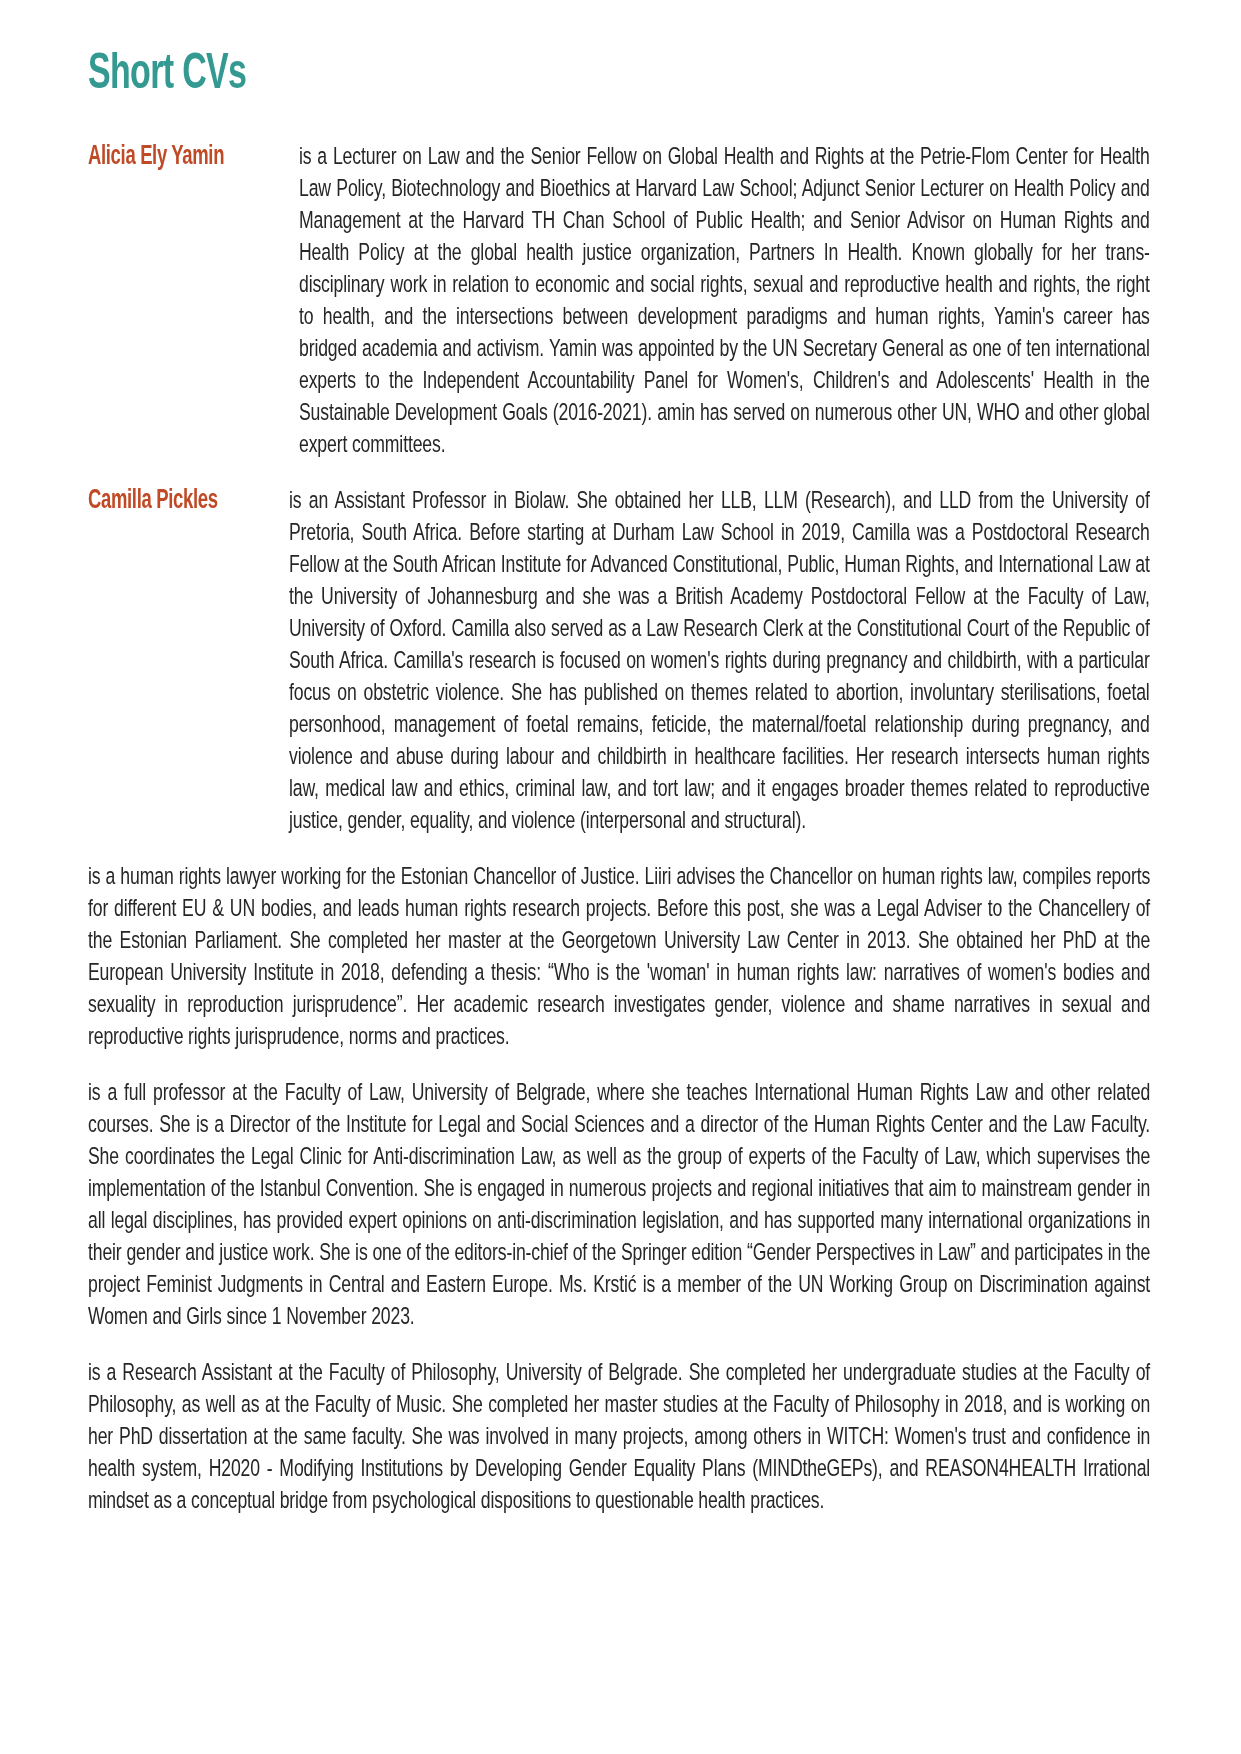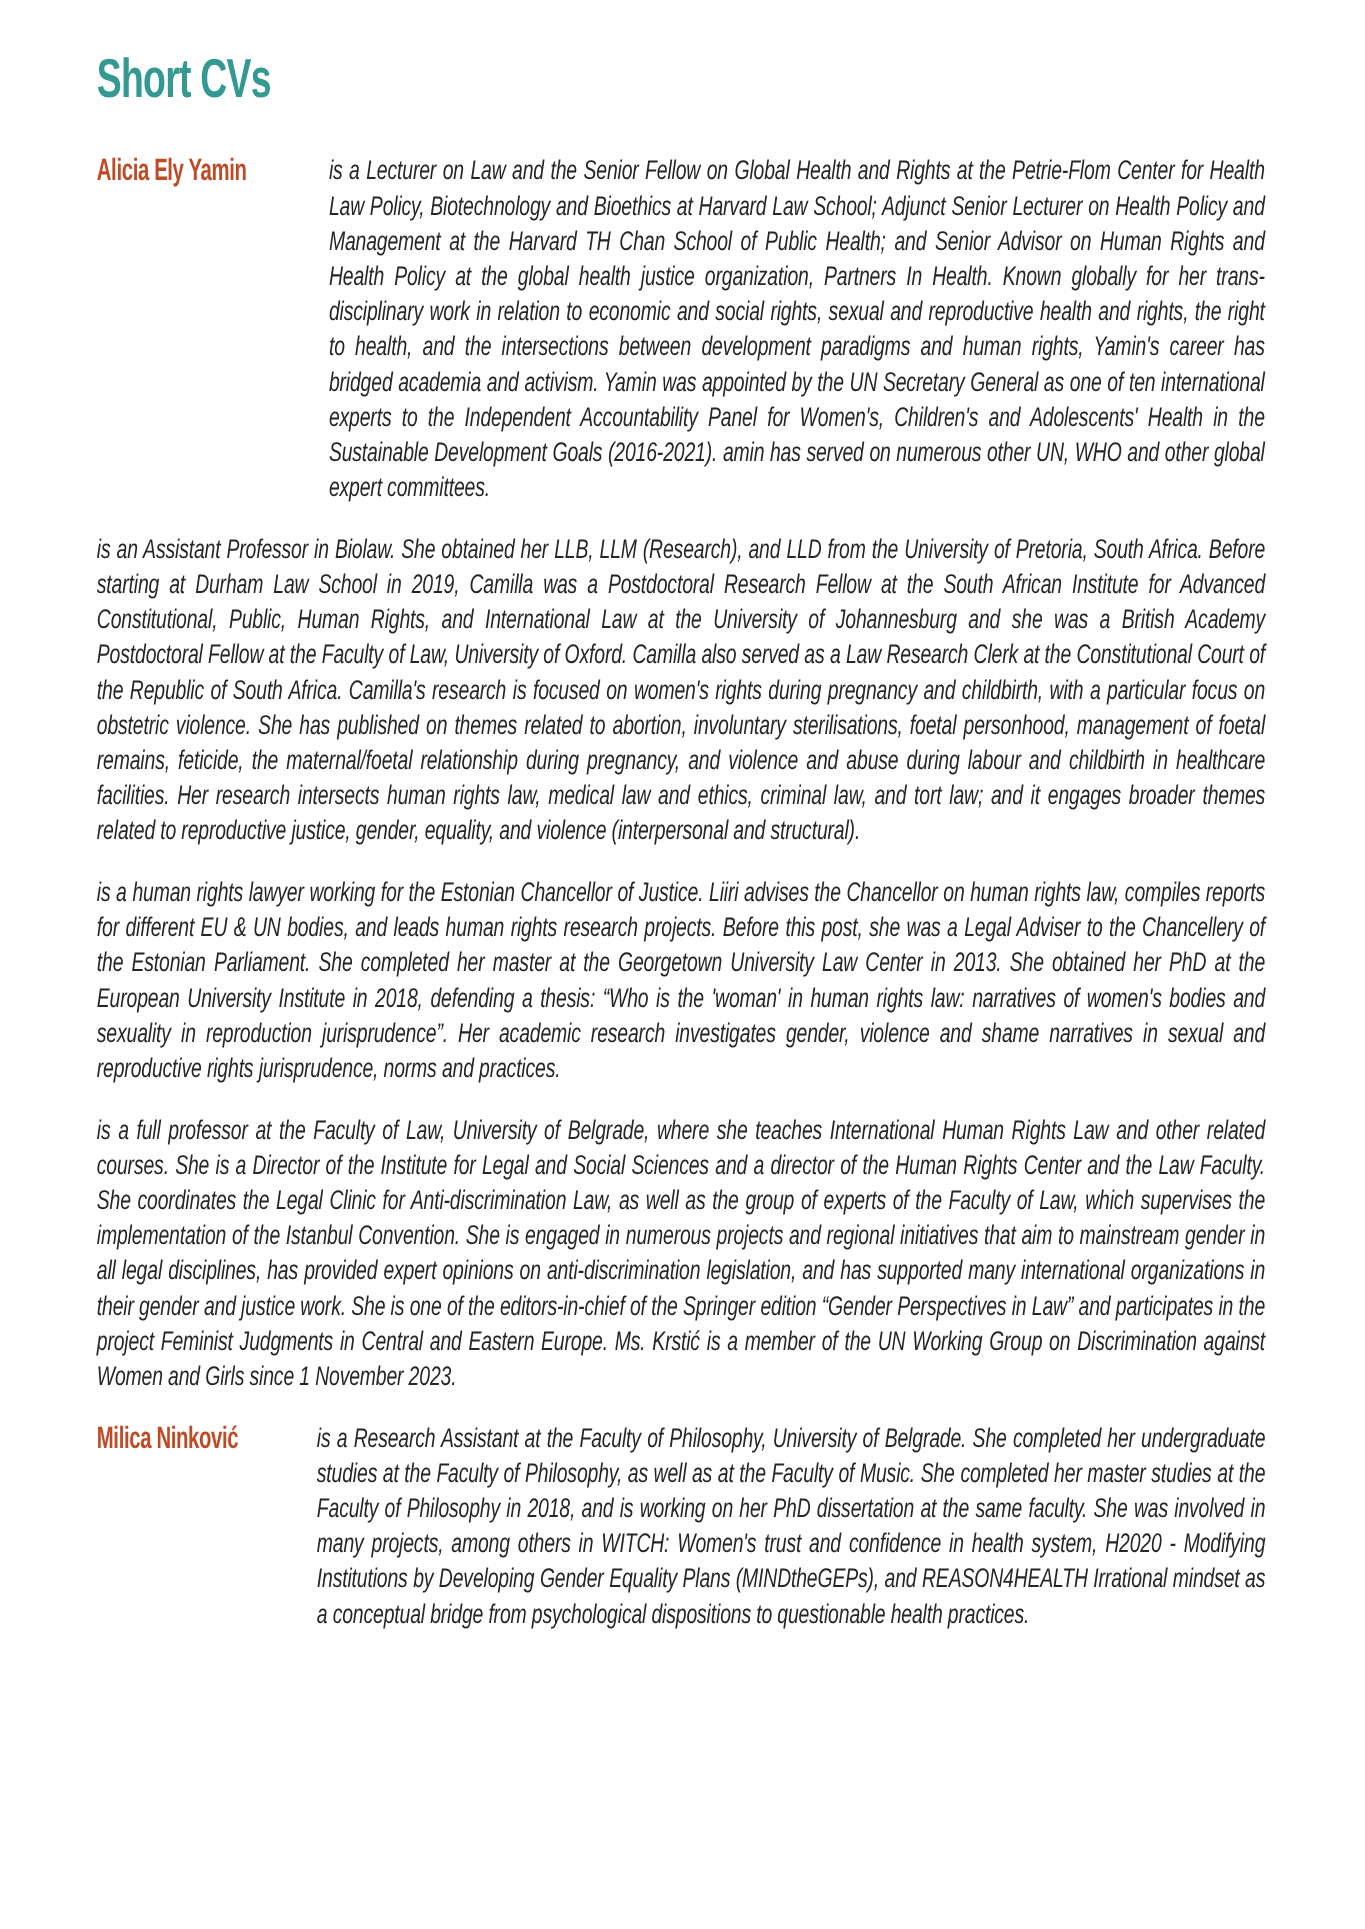--- a/index.html
+++ b/index.html
@@ -41,21 +41,21 @@
     white-space: nowrap;
     font-weight: bold;
     font-size: 28px;
     letter-spacing: -0.5px;
     color: #c04a26;
   }
   .name-suffix {
     font-size: 21px;
     margin-left: 5px;
   }
-  .bio-cell { flex: 1; overflow: visible; font-style: italic; }
+  .bio-cell { flex: 1; overflow: visible; }
   .bio-inner {
     width: 138.9%;
     transform: scaleX(0.72);
     transform-origin: 0 0;
     font-size: 24.5px;
     line-height: 32px;
     color: #262626;
     text-align: justify;
     letter-spacing: -0.2px;
   }
@@ -70,39 +70,39 @@
   <div class="entry">
     <div class="name-cell">
       <span class="name-inner"><span>Alicia Ely Yamin</span><span class="name-suffix"></span></span>
     </div>
     <div class="bio-cell">
       <div class="bio-inner">is a Lecturer on Law and the Senior Fellow on Global Health and Rights at the Petrie-Flom Center for Health Law Policy, Biotechnology and Bioethics at Harvard Law School; Adjunct Senior Lecturer on Health Policy and Management at the Harvard TH Chan School of Public Health; and Senior Advisor on Human Rights and Health Policy at the global health justice organization, Partners In Health. Known globally for her trans-disciplinary work in relation to economic and social rights, sexual and reproductive health and rights, the right to health, and the intersections between development paradigms and human rights, Yamin's career has bridged academia and activism. Yamin was appointed by the UN Secretary General as one of ten international experts to the Independent Accountability Panel for Women's, Children's and Adolescents' Health in the Sustainable Development Goals (2016-2021). amin has served on numerous other UN, WHO and other global expert committees.</div>
     </div>
   </div>
 
   <div class="entry">
+    <div class="name-cell">
+      <span class="name-inner"><span>Camilla Pickles</span><span class="name-suffix"></span></span>
+    </div>
     <div class="bio-cell">
       <div class="bio-inner">is an Assistant Professor in Biolaw. She obtained her LLB, LLM (Research), and LLD from the University of Pretoria, South Africa. Before starting at Durham Law School in 2019, Camilla was a Postdoctoral Research Fellow at the South African Institute for Advanced Constitutional, Public, Human Rights, and International Law at the University of Johannesburg and she was a British Academy Postdoctoral Fellow at the Faculty of Law, University of Oxford. Camilla also served as a Law Research Clerk at the Constitutional Court of the Republic of South Africa. Camilla's research is focused on women's rights during pregnancy and childbirth, with a particular focus on obstetric violence. She has published on themes related to abortion, involuntary sterilisations, foetal personhood, management of foetal remains, feticide, the maternal/foetal relationship during pregnancy, and violence and abuse during labour and childbirth in healthcare facilities. Her research intersects human rights law, medical law and ethics, criminal law, and tort law; and it engages broader themes related to reproductive justice, gender, equality, and violence (interpersonal and structural).</div>
     </div>
   </div>
 
   <div class="entry">
     <div class="bio-cell">
       <div class="bio-inner">is a human rights lawyer working for the Estonian Chancellor of Justice. Liiri advises the Chancellor on human rights law, compiles reports for different EU &amp; UN bodies, and leads human rights research projects. Before this post, she was a Legal Adviser to the Chancellery of the Estonian Parliament. She completed her master at the Georgetown University Law Center in 2013. She obtained her PhD at the European University Institute in 2018, defending a thesis: “Who is the 'woman' in human rights law: narratives of women's bodies and sexuality in reproduction jurisprudence”. Her academic research investigates gender, violence and shame narratives in sexual and reproductive rights jurisprudence, norms and practices.</div>
     </div>
   </div>
 
   <div class="entry">
     <div class="bio-cell">
       <div class="bio-inner">is a full professor at the Faculty of Law, University of Belgrade, where she teaches International Human Rights Law and other related courses. She is a Director of the Institute for Legal and Social Sciences and a director of the Human Rights Center and the Law Faculty. She coordinates the Legal Clinic for Anti-discrimination Law, as well as the group of experts of the Faculty of Law, which supervises the implementation of the Istanbul Convention. She is engaged in numerous projects and regional initiatives that aim to mainstream gender in all legal disciplines, has provided expert opinions on anti-discrimination legislation, and has supported many international organizations in their gender and justice work. She is one of the editors-in-chief of the Springer edition “Gender Perspectives in Law” and participates in the project Feminist Judgments in Central and Eastern Europe. Ms. Krstić is a member of the UN Working Group on Discrimination against Women and Girls since 1 November 2023.</div>
     </div>
   </div>
 
   <div class="entry">
-    <div class="name-cell">
-      <span class="name-inner"><span>Milica Ninković</span><span class="name-suffix"></span></span>
-    </div>
     <div class="bio-cell">
       <div class="bio-inner">is a Research Assistant at the Faculty of Philosophy, University of Belgrade. She completed her undergraduate studies at the Faculty of Philosophy, as well as at the Faculty of Music. She completed her master studies at the Faculty of Philosophy in 2018, and is working on her PhD dissertation at the same faculty. She was involved in many projects, among others in WITCH: Women's trust and confidence in health system, H2020 - Modifying Institutions by Developing Gender Equality Plans (MINDtheGEPs), and REASON4HEALTH Irrational mindset as a conceptual bridge from psychological dispositions to questionable health practices.</div>
     </div>
   </div>
 
 </div>
 
 </body></html>

